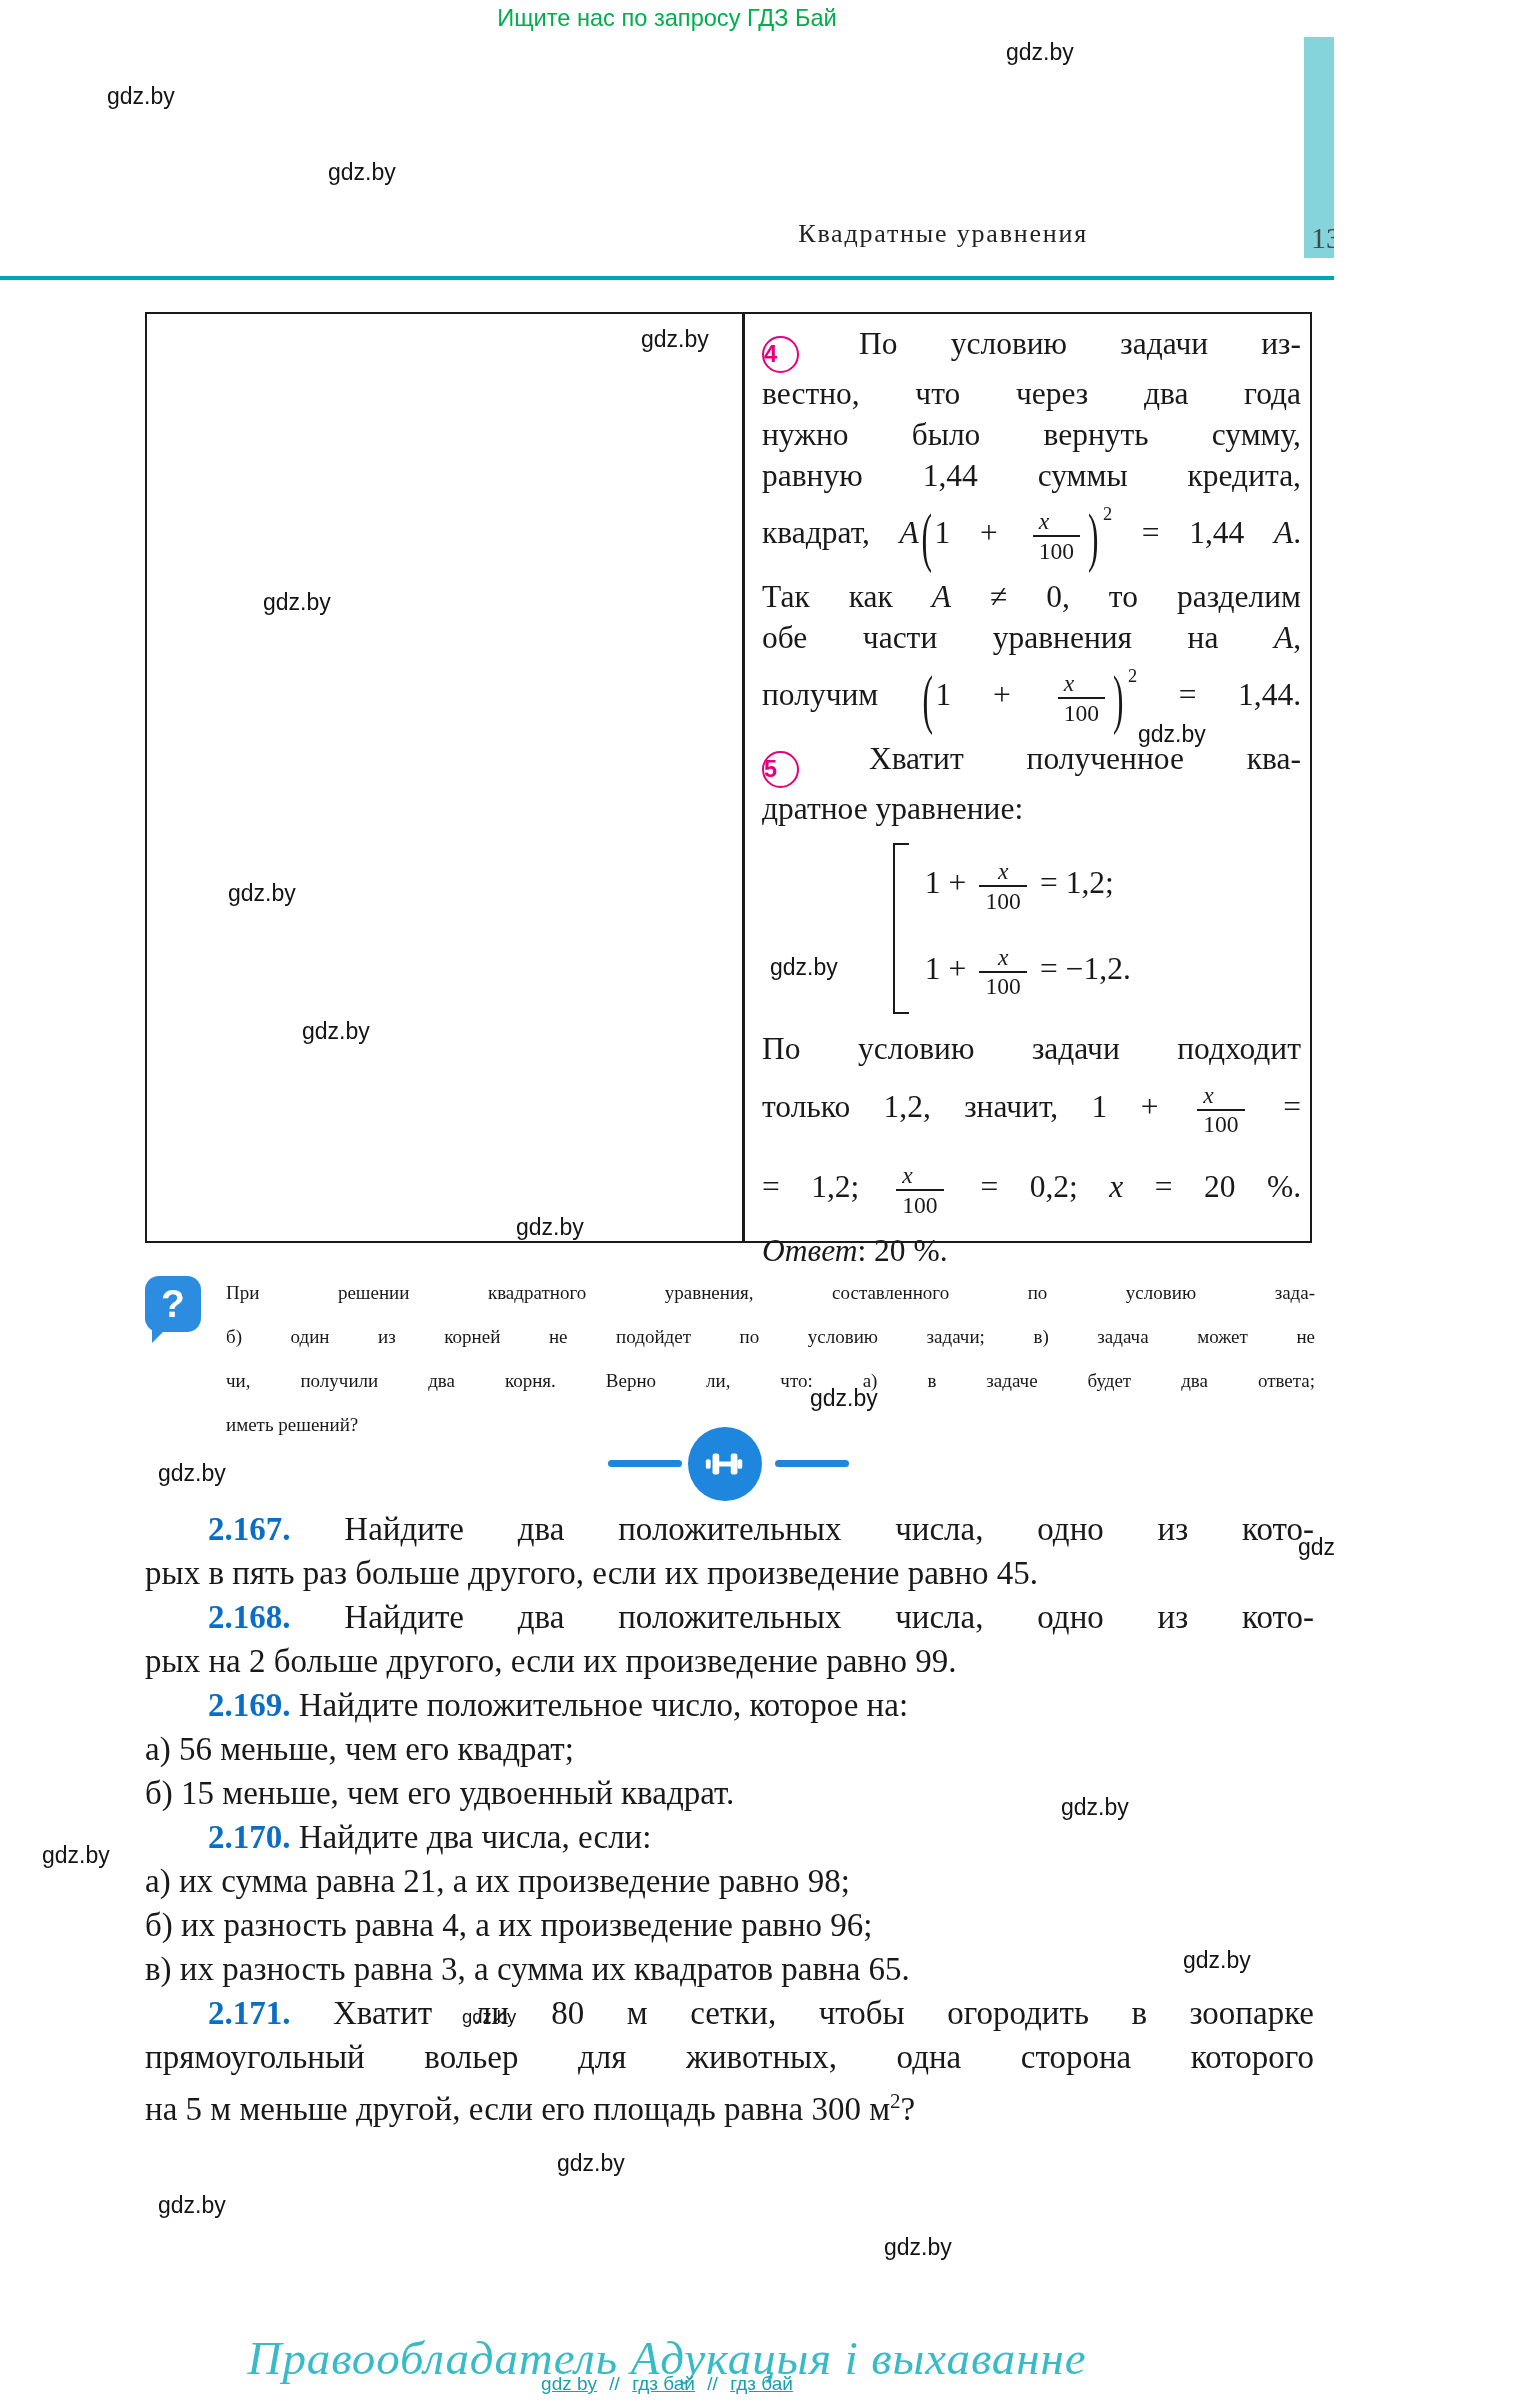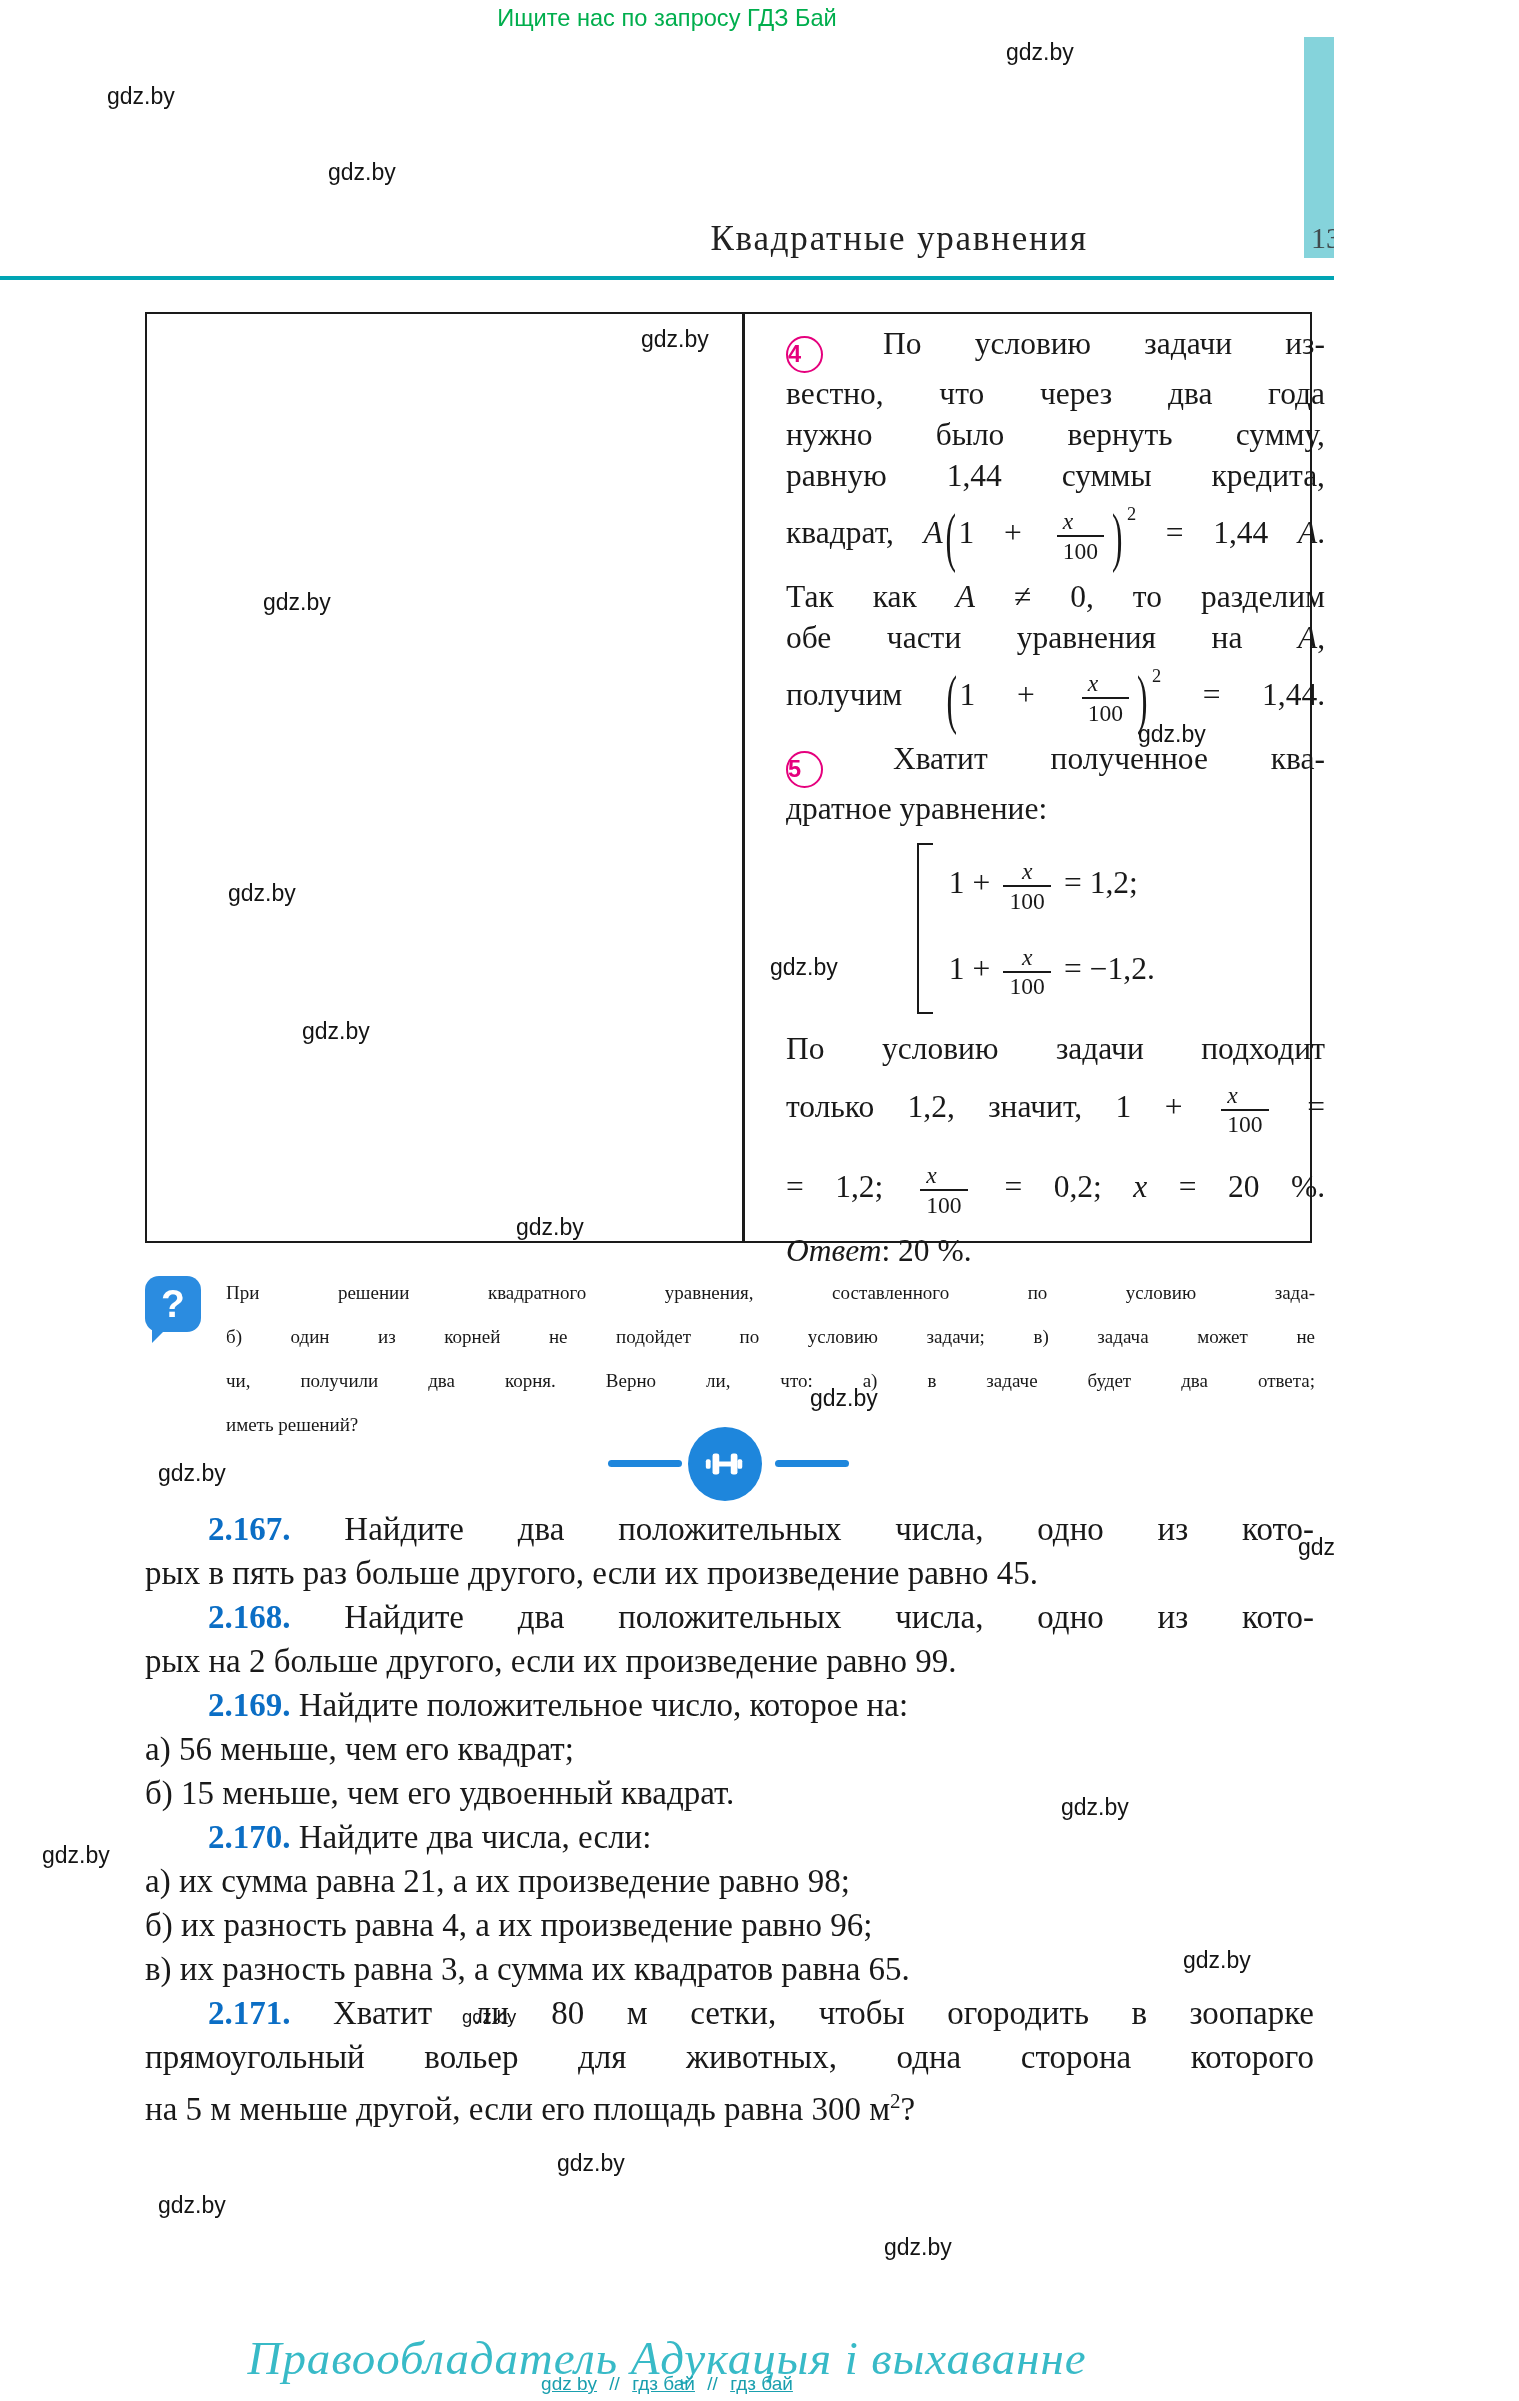--- a/index.html
+++ b/index.html
@@ -8,27 +8,27 @@
 
   .wm{position:absolute;font-family:"Liberation Sans",sans-serif;font-size:23px;color:#141414;}
   .wm.sm{font-size:18.4px;}
 
   .promo{position:absolute;top:5.3px;left:0;width:100%;text-align:center;
          font-family:"Liberation Sans",sans-serif;font-size:23.6px;color:#00ae4d;}
 
   .tab{position:absolute;left:1304px;top:37px;width:86px;height:221px;background:#85d3db;}
   .pagenum{position:absolute;left:1311px;top:221px;width:81px;text-align:left;
            font-size:30px;color:#3f4a4d;}
-  .htitle{position:absolute;top:219px;right:246px;font-size:35px;letter-spacing:1.8px;color:#222;}
+  .htitle{position:absolute;top:219px;right:246px;font-size:26px;letter-spacing:1.8px;color:#222;}
   .hrule{position:absolute;left:0;top:276px;width:1519px;height:4.4px;background:#00a5b4;}
 
   .solbox{position:absolute;left:145px;top:312px;width:1167px;height:931px;
           border:2.6px solid #1a1a1a;box-sizing:border-box;}
   .soldiv{position:absolute;left:595px;top:0;width:2.6px;height:100%;background:#1a1a1a;}
-  .solcol{position:absolute;left:615px;top:8.8px;width:539px;font-size:31.5px;line-height:41px;margin-left:24px;}
+  .solcol{position:absolute;left:615px;top:8.8px;width:539px;font-size:31.5px;line-height:41px;}
 
   .ln{text-align:justify;}
   .j{text-align-last:justify;}
   .l{text-align:left;text-align-last:left;}
   .tall{padding:12.3px 0;}
   .it{font-style:italic;}
 
   .cnum{display:inline-block;width:33px;height:33px;border:2.6px solid #e5007d;border-radius:50%;
         color:#e5007d;font-size:23.6px;line-height:33px;text-align:center;font-weight:bold;
         font-family:"Liberation Sans",sans-serif;margin-right:7px;vertical-align:-7.9px;box-sizing:content-box;}

